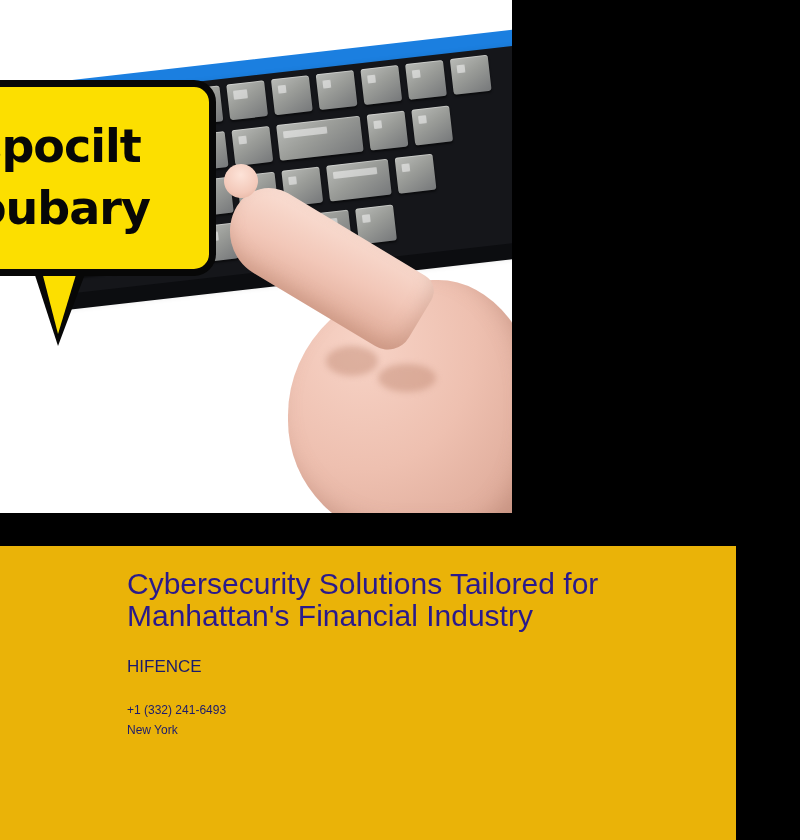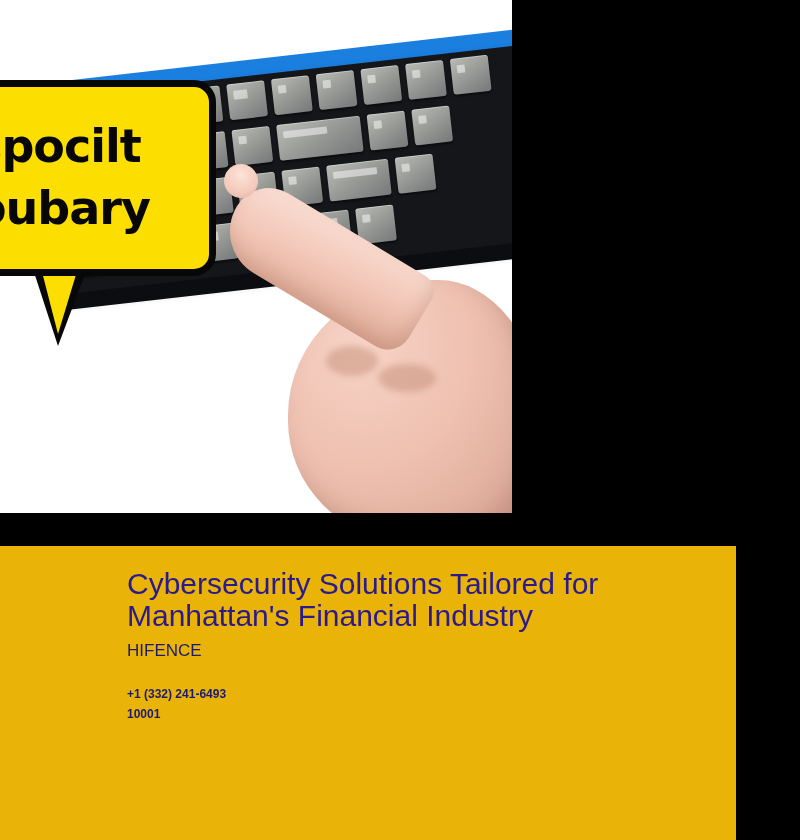--- a/index.html
+++ b/index.html
@@ -235,28 +235,27 @@
     font-size: 30px;
     line-height: 32px;
     font-weight: normal;
     margin: 0;
     width: 560px;
   }
   #brand {
     color: #1b1b6e;
     font-size: 17px;
     line-height: 20px;
-    margin-top: 9px;
+    margin-top: 25px;
   }
   #contact {
     margin-top: 23px;
     color: #1b1b6e;
     font-size: 12px;
     line-height: 20px;
-    font-weight: bold;
   }
   #contact div { white-space: nowrap; }
   #source-url {
     margin-top: 8px;
     color: #1b1b6e;
     font-size: 9px;
     line-height: 12px;
     white-space: nowrap;
   }
 </style>
@@ -399,18 +398,18 @@
 
     </div>
   </div>
 
   <div id="info-band">
     <div id="info-inner">
       <h1 id="headline">Cybersecurity Solutions Tailored for Manhattan's Financial Industry</h1>
       <div id="brand">HIFENCE</div>
       <div id="contact">
         <div>+1 (332) 241-6493</div>
-        <div>10001</div>
+        <div>New York</div>
       </div>
     </div>
   </div>
 
 </div>
 
 </body></html>

